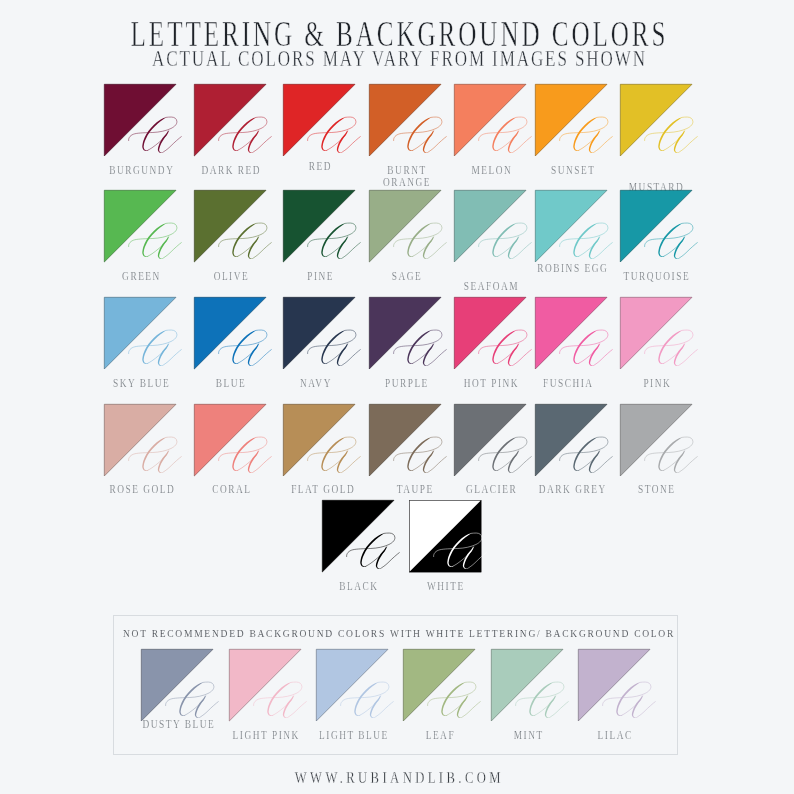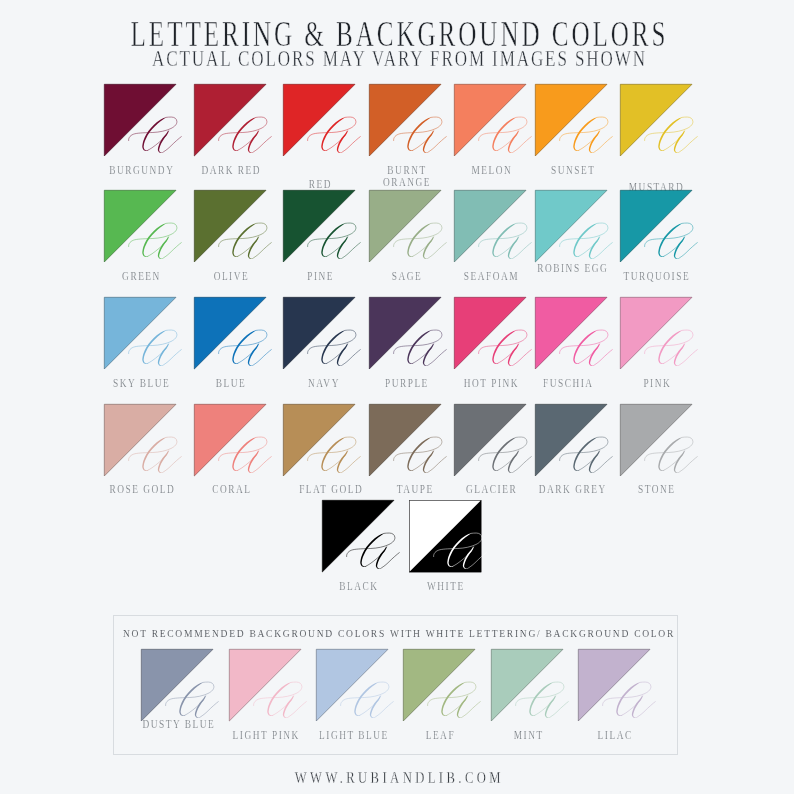--- a/index.html
+++ b/index.html
@@ -74,21 +74,21 @@
 </div>
 <div class="lbl" style="left:161.45000000000002px;top:163.70000000000002px;width:140px"><span class="ctext">DARK RED</span></div>
 <div class="sw" style="left:283.3px;top:84.0px">
  <svg width="72.3" height="72.3" viewBox="0 0 72.3 72.3">
           <path d="M0.3 0.3 H72 L0.3 72 Z" fill="#df2526" stroke="#7a1414" stroke-width="0.6"></path>
         </svg>
  <svg width="72.3" height="72.3" viewBox="0 0 72 72">
           <use href="#glyphA" fill="#df2526" stroke="#df2526"></use>
         </svg>
 </div>
-<div class="lbl" style="left:250.75px;top:178px;width:140px"><span class="ctext">RED</span></div>
+<div class="lbl" style="left:250.75px;top:160px;width:140px"><span class="ctext">RED</span></div>
 <div class="sw" style="left:369.3px;top:84.0px">
  <svg width="72.3" height="72.3" viewBox="0 0 72.3 72.3">
           <path d="M0.3 0.3 H72 L0.3 72 Z" fill="#d25f27" stroke="#733415" stroke-width="0.6"></path>
         </svg>
  <svg width="72.3" height="72.3" viewBox="0 0 72 72">
           <use href="#glyphA" fill="#d25f27" stroke="#d25f27"></use>
         </svg>
 </div>
 <div class="lbl" style="left:336.75px;top:163.70000000000002px;width:140px"><span class="ctext">BURNT ORANGE</span></div>
 <div class="sw" style="left:454.2px;top:84.0px">
@@ -155,21 +155,21 @@
 </div>
 <div class="lbl" style="left:336.75px;top:270.0px;width:140px"><span class="ctext">SAGE</span></div>
 <div class="sw" style="left:454.2px;top:190.3px">
  <svg width="72.3" height="72.3" viewBox="0 0 72.3 72.3">
           <path d="M0.3 0.3 H72 L0.3 72 Z" fill="#81bdb4" stroke="#466763" stroke-width="0.6"></path>
         </svg>
  <svg width="72.3" height="72.3" viewBox="0 0 72 72">
           <use href="#glyphA" fill="#81bdb4" stroke="#81bdb4"></use>
         </svg>
 </div>
-<div class="lbl" style="left:421.65px;top:270.0px;width:140px"><span class="ctext">SEAFOAM</span></div>
+<div class="lbl" style="left:421.65px;top:280px;width:140px"><span class="ctext">SEAFOAM</span></div>
 <div class="sw" style="left:535.4px;top:190.3px">
  <svg width="72.3" height="72.3" viewBox="0 0 72.3 72.3">
           <path d="M0.3 0.3 H72 L0.3 72 Z" fill="#70c9c9" stroke="#3d6e6e" stroke-width="0.6"></path>
         </svg>
  <svg width="72.3" height="72.3" viewBox="0 0 72 72">
           <use href="#glyphA" fill="#70c9c9" stroke="#70c9c9"></use>
         </svg>
 </div>
 <div class="lbl" style="left:502.84999999999997px;top:262px;width:140px"><span class="ctext">ROBINS EGG</span></div>
 <div class="sw" style="left:619.5px;top:190.3px">
@@ -200,21 +200,21 @@
 </div>
 <div class="lbl" style="left:161.45000000000002px;top:376.7px;width:140px"><span class="ctext">BLUE</span></div>
 <div class="sw" style="left:283.3px;top:297.0px">
  <svg width="72.3" height="72.3" viewBox="0 0 72.3 72.3">
           <path d="M0.3 0.3 H72 L0.3 72 Z" fill="#27364f" stroke="#151d2b" stroke-width="0.6"></path>
         </svg>
  <svg width="72.3" height="72.3" viewBox="0 0 72 72">
           <use href="#glyphA" fill="#27364f" stroke="#27364f"></use>
         </svg>
 </div>
-<div class="lbl" style="left:254px;top:376.7px;width:140px"><span class="ctext">NAVY</span></div>
+<div class="lbl" style="left:246px;top:376.7px;width:140px"><span class="ctext">NAVY</span></div>
 <div class="sw" style="left:369.3px;top:297.0px">
  <svg width="72.3" height="72.3" viewBox="0 0 72.3 72.3">
           <path d="M0.3 0.3 H72 L0.3 72 Z" fill="#4b355a" stroke="#291d31" stroke-width="0.6"></path>
         </svg>
  <svg width="72.3" height="72.3" viewBox="0 0 72 72">
           <use href="#glyphA" fill="#4b355a" stroke="#4b355a"></use>
         </svg>
 </div>
 <div class="lbl" style="left:336.75px;top:376.7px;width:140px"><span class="ctext">PURPLE</span></div>
 <div class="sw" style="left:454.2px;top:297.0px">
@@ -263,21 +263,21 @@
 </div>
 <div class="lbl" style="left:161.45000000000002px;top:483.3px;width:140px"><span class="ctext">CORAL</span></div>
 <div class="sw" style="left:283.3px;top:403.6px">
  <svg width="72.3" height="72.3" viewBox="0 0 72.3 72.3">
           <path d="M0.3 0.3 H72 L0.3 72 Z" fill="#b78e57" stroke="#644e2f" stroke-width="0.6"></path>
         </svg>
  <svg width="72.3" height="72.3" viewBox="0 0 72 72">
           <use href="#glyphA" fill="#b78e57" stroke="#b78e57"></use>
         </svg>
 </div>
-<div class="lbl" style="left:261px;top:483.3px;width:140px"><span class="ctext">FLAT GOLD</span></div>
+<div class="lbl" style="left:253px;top:483.3px;width:140px"><span class="ctext">FLAT GOLD</span></div>
 <div class="sw" style="left:369.3px;top:403.6px">
  <svg width="72.3" height="72.3" viewBox="0 0 72.3 72.3">
           <path d="M0.3 0.3 H72 L0.3 72 Z" fill="#7c6b59" stroke="#443a30" stroke-width="0.6"></path>
         </svg>
  <svg width="72.3" height="72.3" viewBox="0 0 72 72">
           <use href="#glyphA" fill="#7c6b59" stroke="#7c6b59"></use>
         </svg>
 </div>
 <div class="lbl" style="left:336.75px;top:483.3px;width:158px"><span class="ctext">TAUPE</span></div>
 <div class="sw" style="left:454.2px;top:403.6px">

